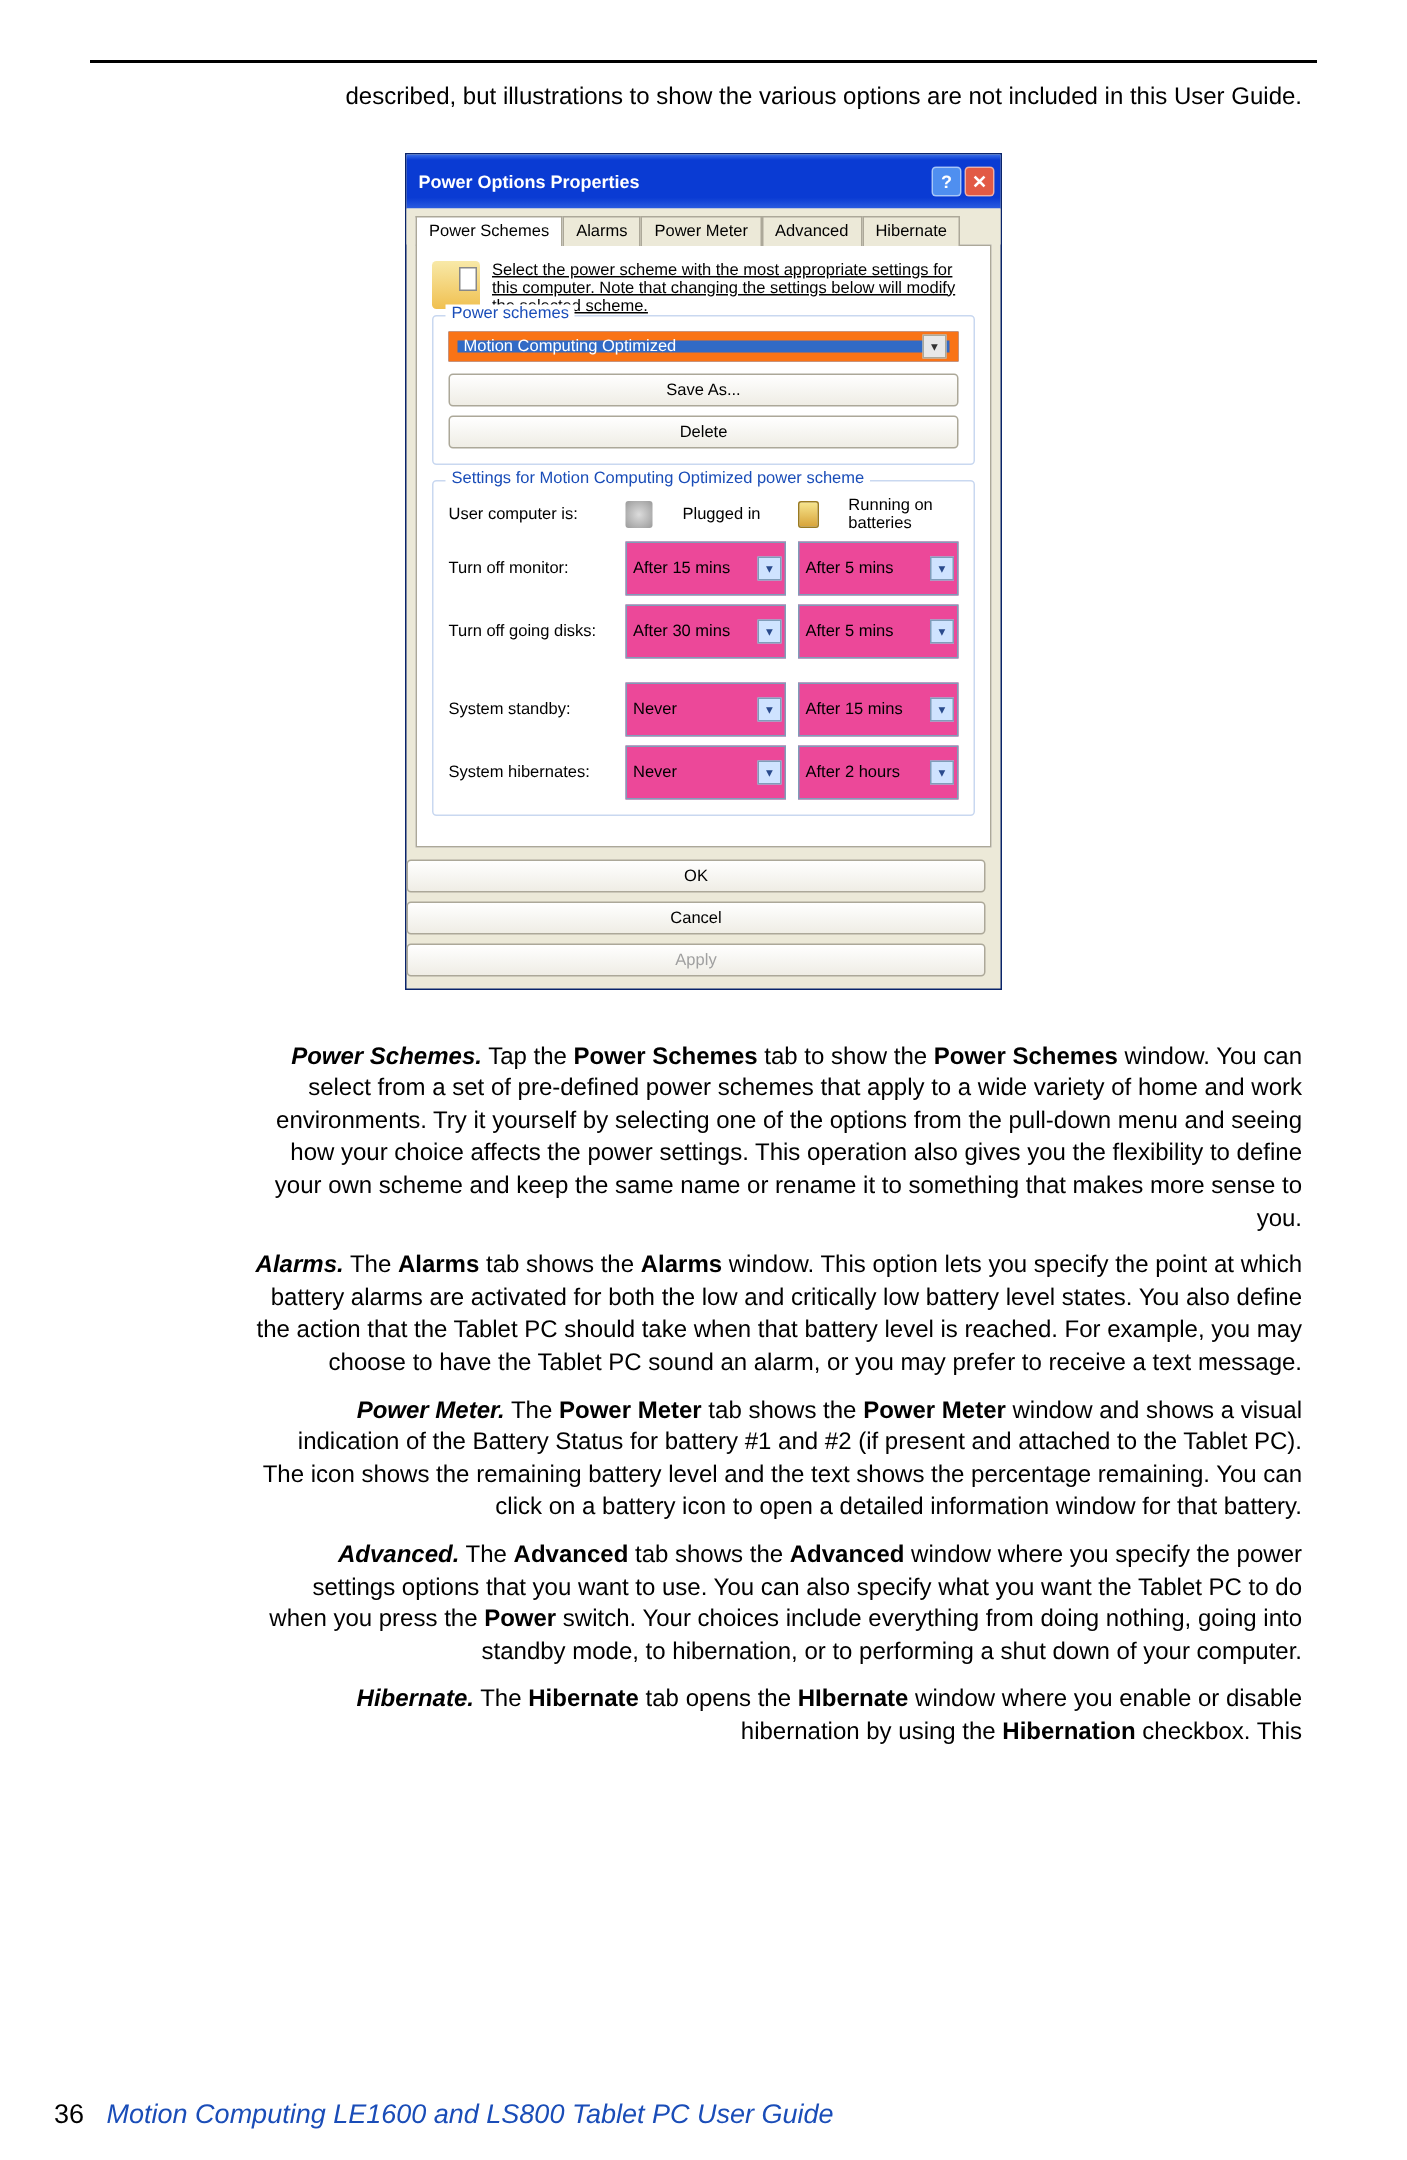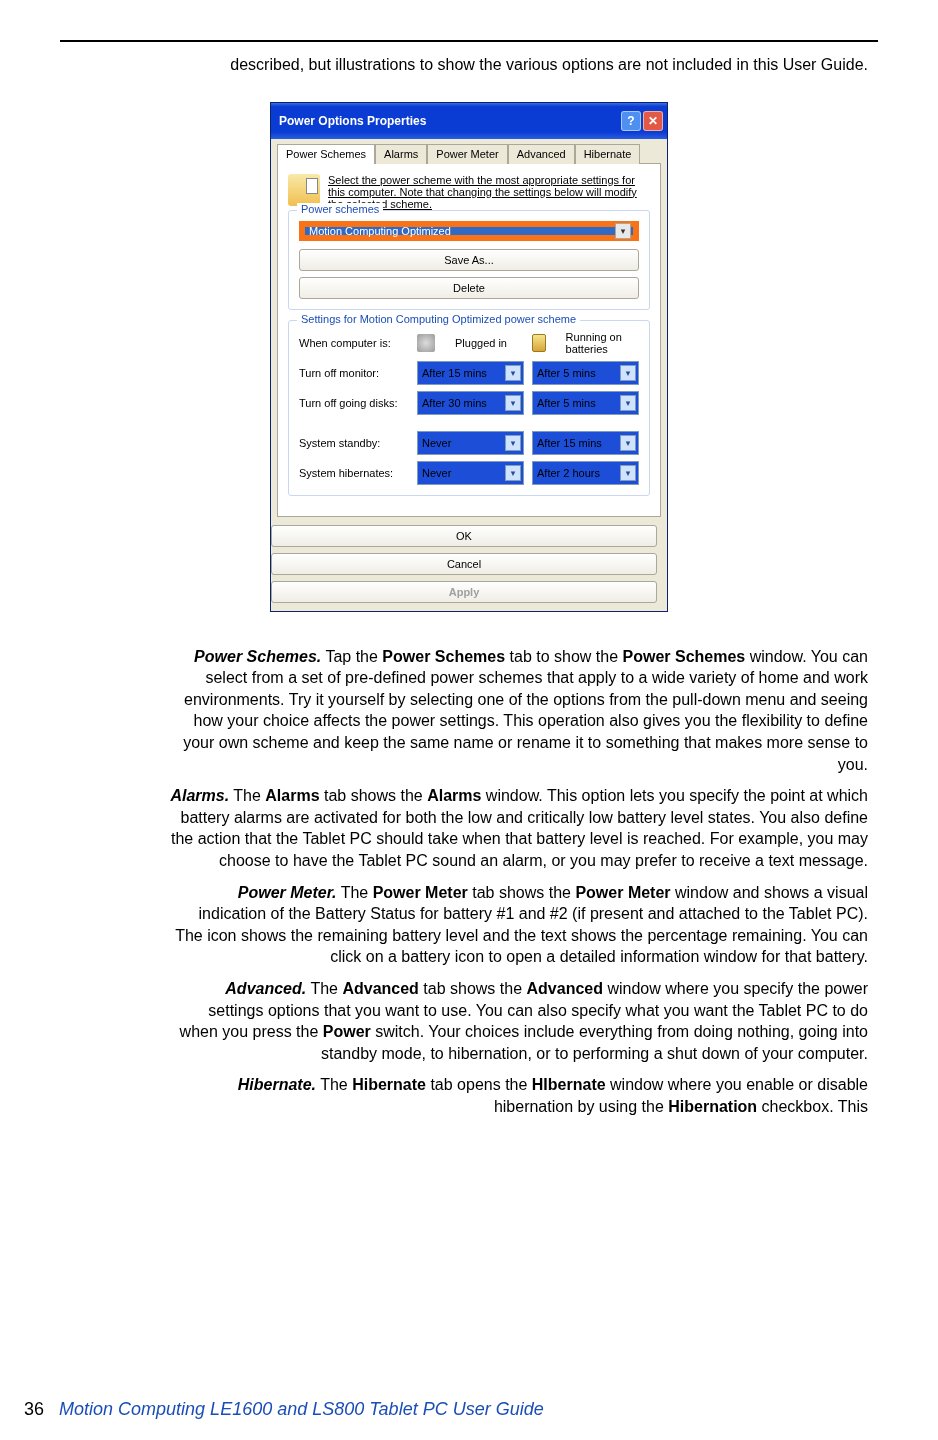--- a/index.html
+++ b/index.html
@@ -147,56 +147,56 @@
       height: 22px;
       border: 1px solid #aca899;
       border-radius: 3px;
       background: linear-gradient(#fff,#efede5);
       font-size: 11px;
       display: flex;
       align-items: center;
       justify-content: center;
       padding: 0 10px;
     }
-    .winbtn.disabled { color: #a0a0a0; font-weight: bold; }
+    .winbtn.disabled { color: #a0a0a0; }
     .settings-grid {
       display: grid;
       grid-template-columns: 110px 1fr 1fr;
       gap: 6px 8px;
       align-items: center;
       font-size: 11px;
     }
     .hdr-cell {
       display: flex;
       align-items: center;
       gap: 20px;
       font-size: 11px;
     }
     .small-icon {
       width: 18px; height: 18px;
       display: inline-block;
     }
     .plug-icon { background: radial-gradient(#dcdcdc,#9a9a9a); border-radius: 2px; }
     .batt-icon { background: linear-gradient(#f6e58d,#d8a43a); border-radius: 2px; border:1px solid #9a7a20; }
     .mini-dd {
-      height: 24px;
+      height: 36px;
       border: 1px solid #7f9db9;
-      background: #1d4ed8;
+      background: #ec4899;
       display: flex;
       align-items: center;
       justify-content: space-between;
       padding: 0 2px 0 4px;
       font-size: 11px;
     }
     .mini-dd .dd-arrow { background: #cfe3ff; border-color:#7f9db9; color:#2a4b8d; }
     .spacer-row { grid-column: 1 / span 3; height: 4px; }
     .footer {
       position: absolute;
       bottom: 20px;
-      left: 24px;
+      left: 36px;
       font-size: 18px;
       color: #000;
     }
     .footer .pageno { margin-right: 10px; }
     .footer .guide { font-style: italic; color: #1a4db8; }
   </style>
 </head>
 <body>
 
 <div class="page">
@@ -238,21 +238,21 @@
           </div>
           <div class="btnrow">
             <div class="winbtn">Save As...</div>
             <div class="winbtn">Delete</div>
           </div>
         </div>
 
         <div class="fieldset">
           <div class="legend">Settings for Motion Computing Optimized power scheme</div>
           <div class="settings-grid">
-            <div>When computer is:</div>
+            <div>User computer is:</div>
             <div class="hdr-cell">
               <span class="small-icon plug-icon"></span>
               <span>Plugged in</span>
             </div>
             <div class="hdr-cell">
               <span class="small-icon batt-icon"></span>
               <span>Running on batteries</span>
             </div>
 
             <div>Turn off monitor:</div>

